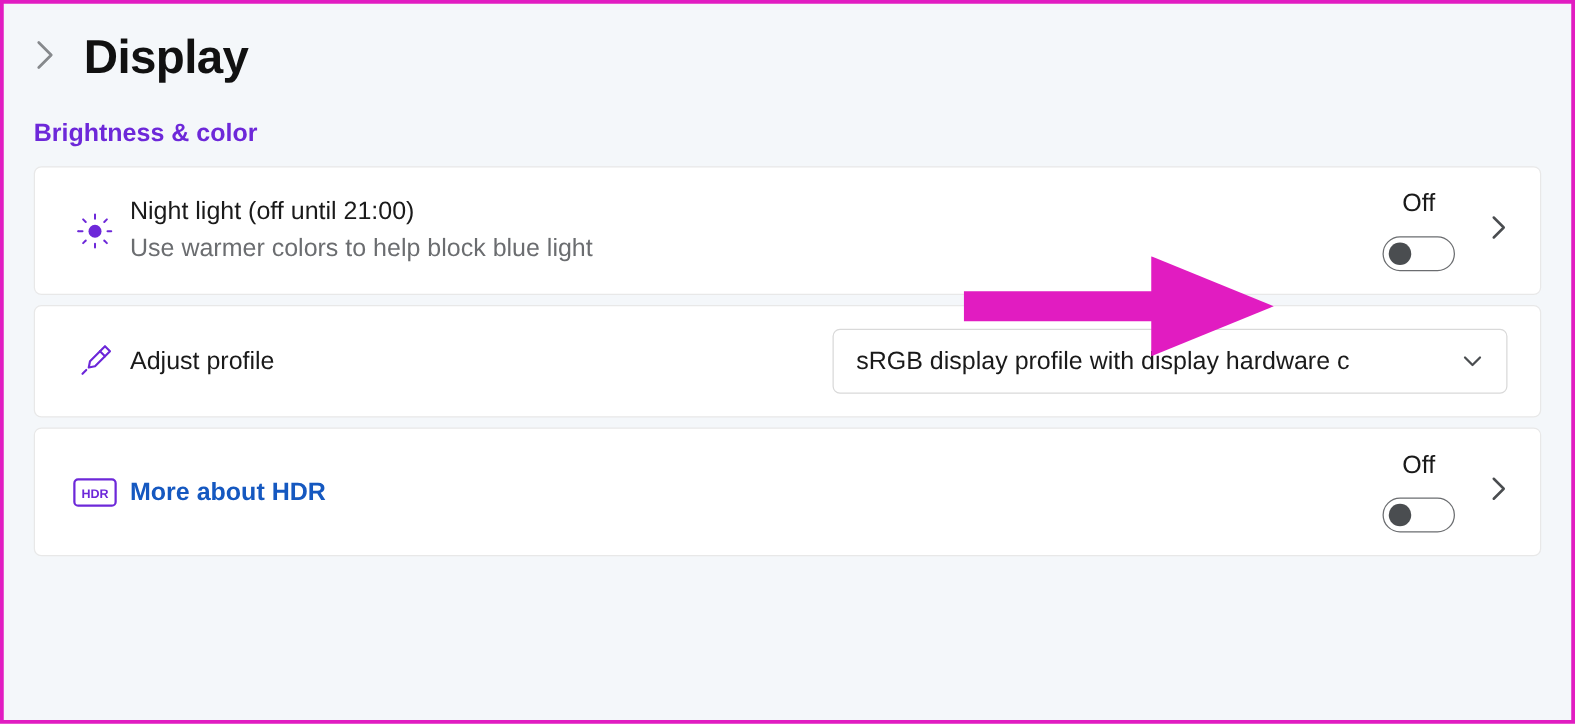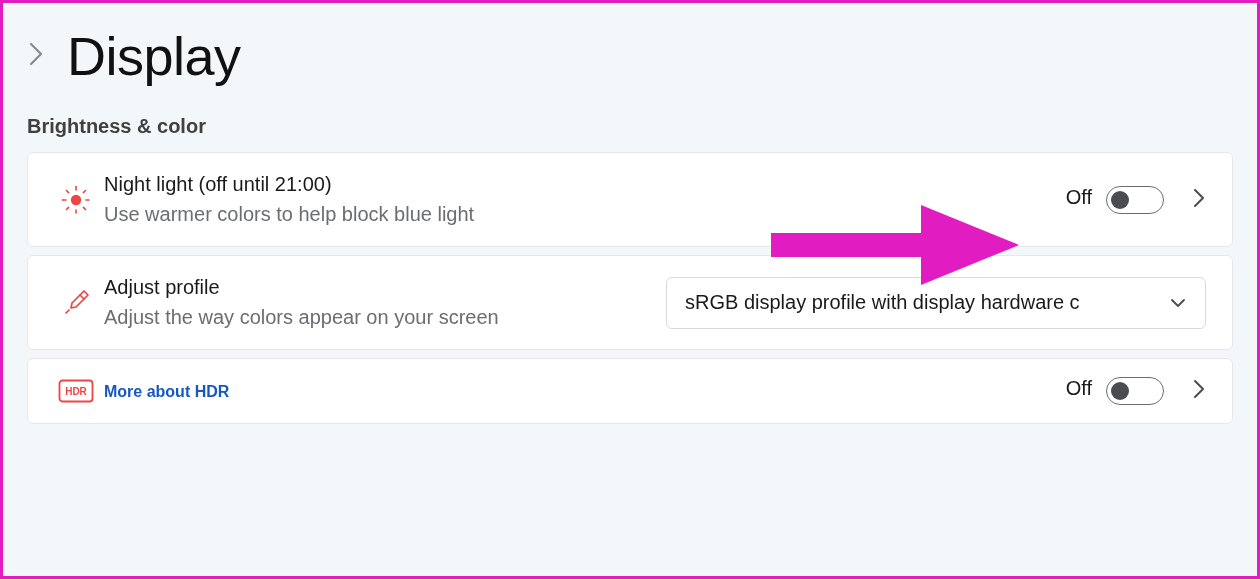--- a/index.html
+++ b/index.html
@@ -25,75 +25,77 @@
       margin-top:4px;
     }
     .bc-parent{
       font-size:42px;
       font-weight:600;
       color:#737577;
       letter-spacing:-.5px;
     }
     .bc-chevron{color:#878a8d;}
     .bc-current{
-      font-size:54px;
-      font-weight:400;
+      font-size:38px;
+      font-weight:700;
       color:#111;
       letter-spacing:-.5px;
     }
     
     .section-heading{
       font-size:20px;
       font-weight:600;
-      color:#404040;
+      color:#6d28d9;
       margin-bottom:14px;
     }
     
     .setting-row{
       background:#fff;
       border:1px solid #e8e8e8;
       border-radius:6px;
       padding:18px 26px 18px 20px;
       margin-bottom:8px;
       display:flex;
       align-items:center;
       position:relative;
     }
     .row-icon{
       width:56px;
       display:flex;
       justify-content:center;
       align-items:flex-start;
       flex-shrink:0;
-      color:#ef4444;
+      color:#6d28d9;
     }
     .row-text{flex:0 0 auto;max-width:520px;}
     .row-title{
       font-size:20px;
       color:#1a1a1a;
       line-height:1.35;
     }
     .row-desc{
       font-size:20px;
       color:#6b6d70;
       line-height:1.4;
       margin-top:2px;
     }
     .row-link{
-      font-size:16px;
+      font-size:20px;
       font-weight:600;
       color:#1558c0;
       margin-top:2px;
       cursor:pointer;
     }
     .row-spacer{flex:1;}
     
     .toggle-wrap{
       display:flex;
+      align-items:center;
       gap:14px;
+      flex-direction:column;
     }
     .toggle-label{
       font-size:20px;
       color:#1a1a1a;
     }
     .toggle{
       width:58px;height:28px;border:1.5px solid #6b6d70;border-radius:14px;position:relative;background:#fff;
       cursor:pointer;
     }
     .toggle .knob{
@@ -177,21 +179,20 @@
 <div class="setting-row">
   <div class="row-icon">
     <svg width="32" height="32" viewBox="0 0 32 32" fill="none" stroke="currentColor" stroke-width="1.7" stroke-linecap="round" stroke-linejoin="round">
       <path d="M24 4 L28 8 L16 20 L11 21 L12 16 Z"></path>
       <path d="M20 8 L24 12"></path>
       <path d="M9 23 L6 26"></path>
     </svg>
   </div>
   <div class="row-text">
     <div class="row-title">Adjust profile</div>
-    <div class="row-desc">Adjust the way colors appear on your screen</div>
   </div>
   <div class="row-spacer"></div>
   <div class="dropdown">
     <span class="dd-text">sRGB display profile with display hardware c</span>
     <span class="dd-caret">
       <svg width="18" height="12" viewBox="0 0 18 12" fill="none">
           <path d="M3 3 L9 9 L15 3" stroke="currentColor" stroke-width="1.8" stroke-linecap="round" stroke-linejoin="round"></path>
         </svg>
     </span>
   </div>

